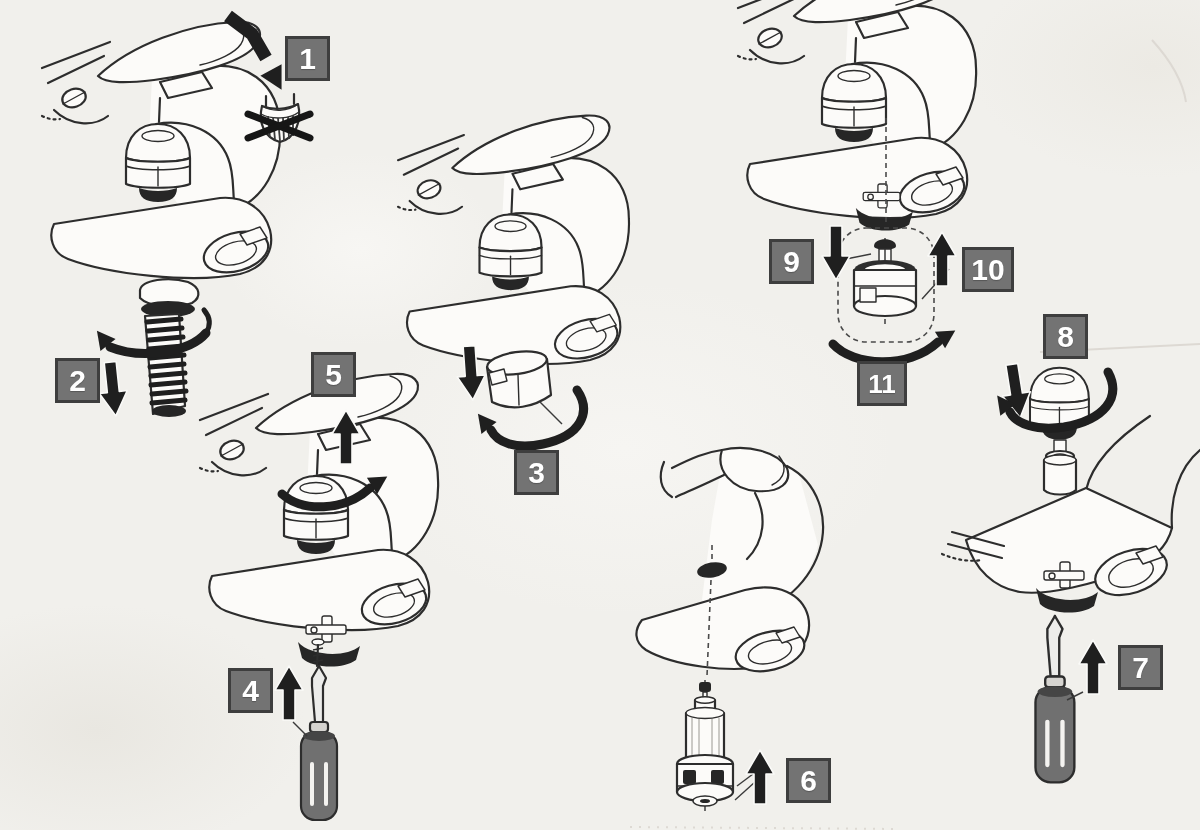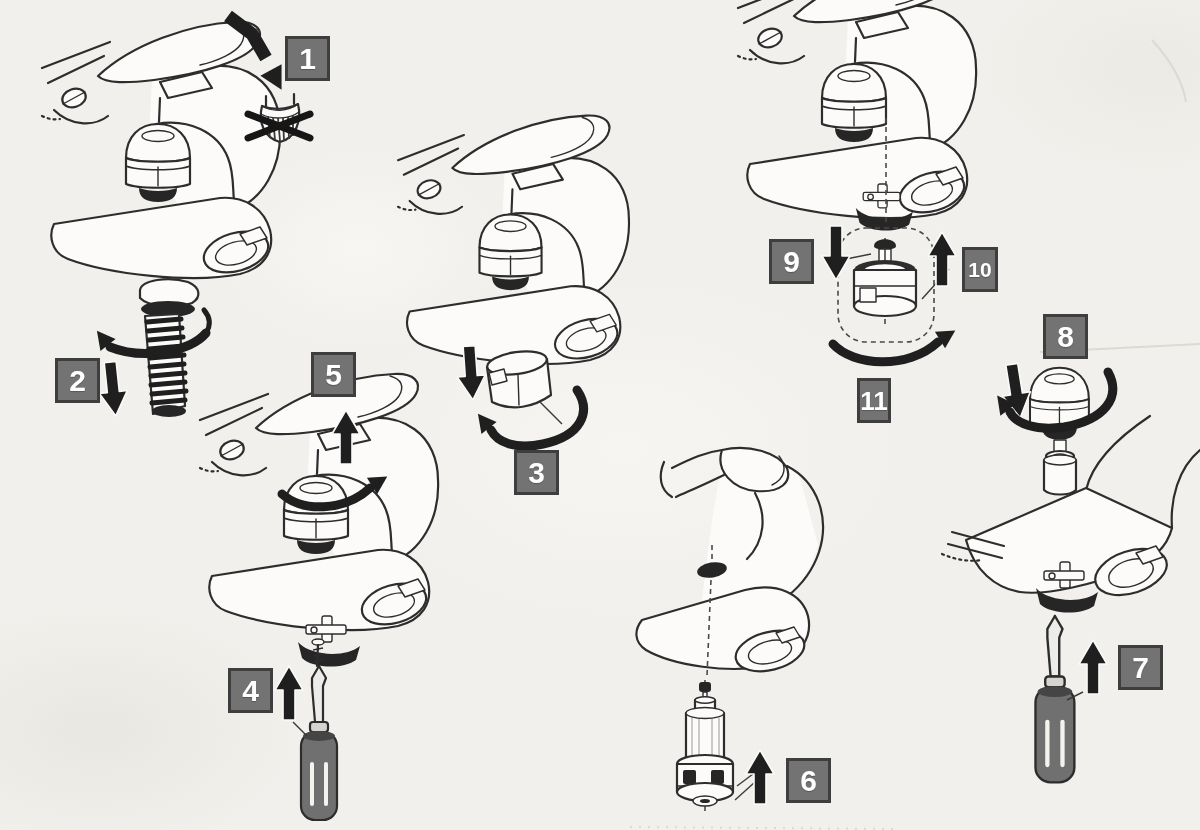--- a/index.html
+++ b/index.html
@@ -349,16 +349,16 @@
 
   <div class="badge" style="left:285px;top:36px">1</div>
   <div class="badge" style="left:55px;top:358px">2</div>
   <div class="badge" style="left:514px;top:450px">3</div>
   <div class="badge" style="left:228px;top:668px">4</div>
   <div class="badge" style="left:311px;top:352px">5</div>
   <div class="badge" style="left:786px;top:758px">6</div>
   <div class="badge" style="left:1118px;top:645px">7</div>
   <div class="badge" style="left:1043px;top:314px">8</div>
   <div class="badge" style="left:769px;top:239px">9</div>
-  <div class="badge" style="left:962px;top:247px;width:36px;font-size:21px">10</div>
-  <div class="badge" style="left:857px;top:378px;width:34px;font-size:26px">11</div>
+  <div class="badge" style="left:962px;top:247px;width:52px;font-size:30px">10</div>
+  <div class="badge" style="left:857px;top:361px;width:50px;font-size:26px">11</div>
 
 </div>
 
 </body></html>

